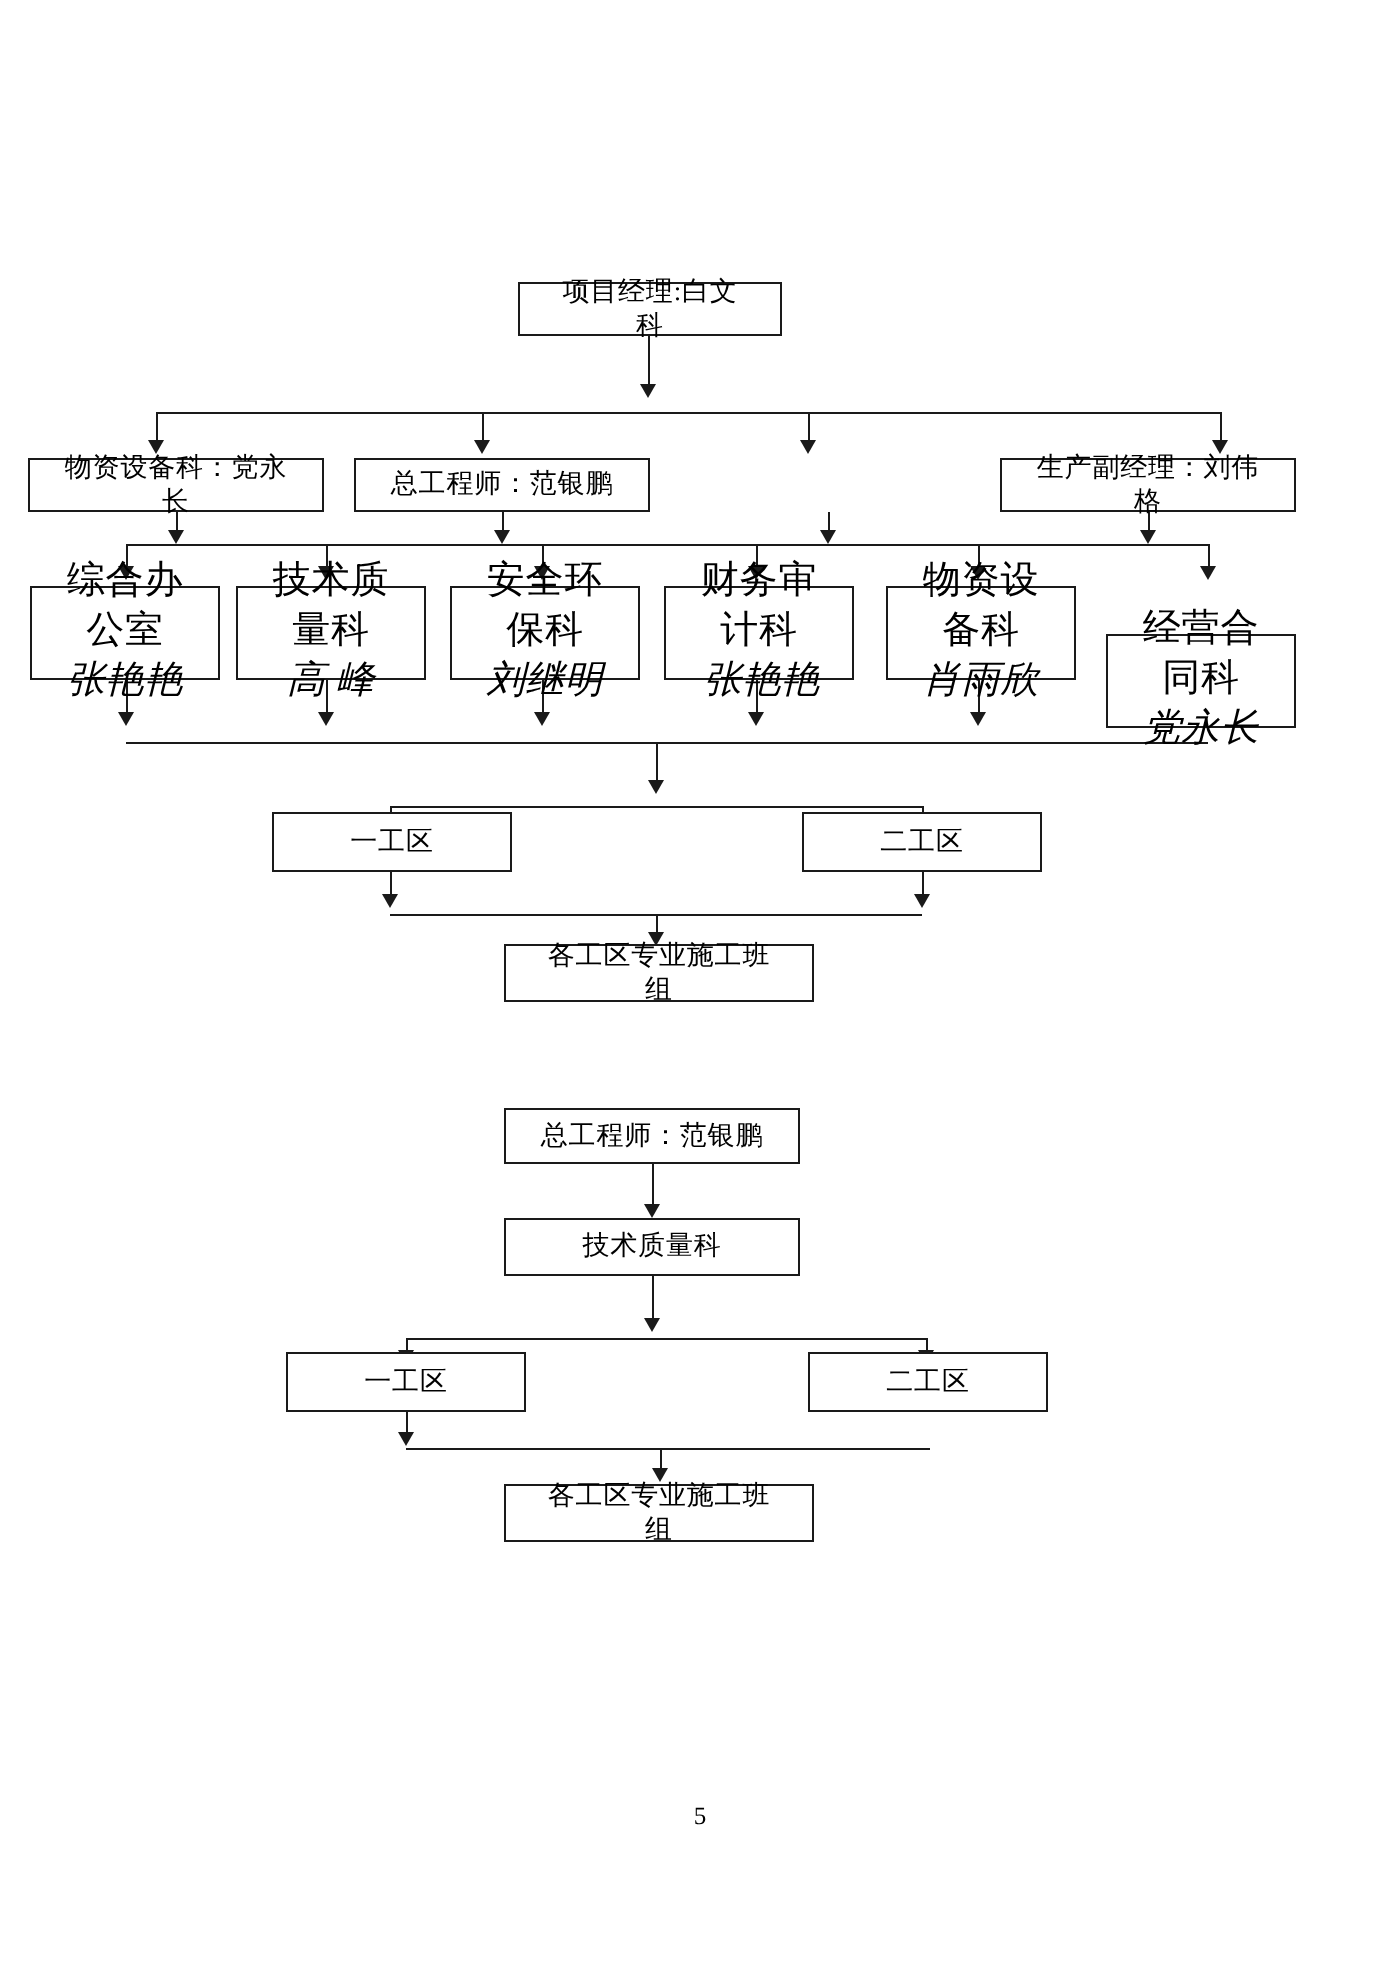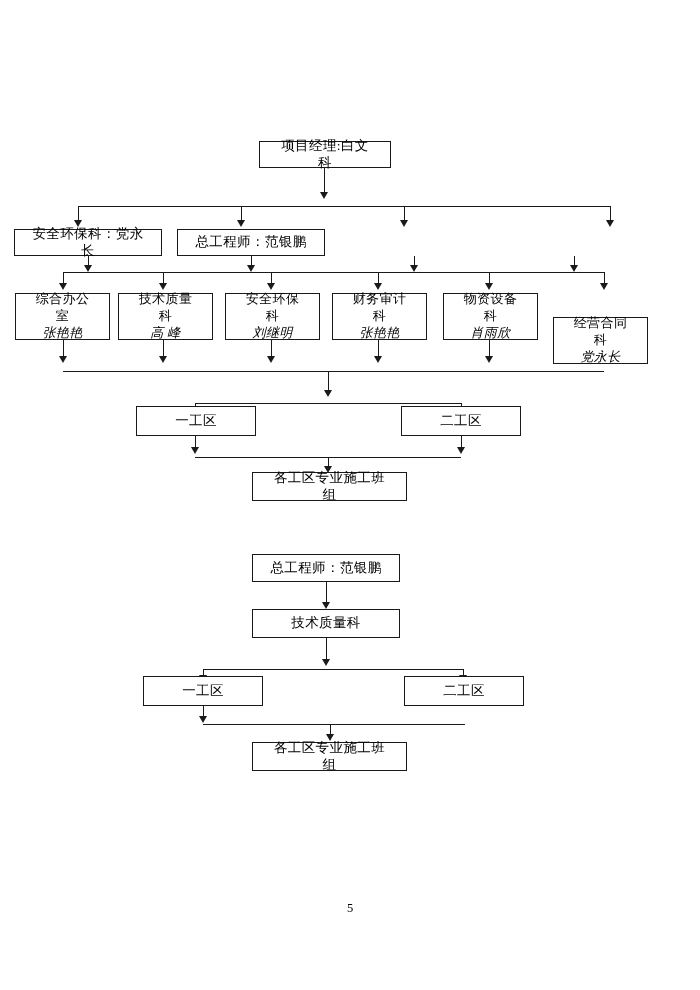--- a/index.html
+++ b/index.html
@@ -32,21 +32,21 @@
     align-items: center;
     justify-content: center;
     text-align: center;
     font-size: 13.5px;
     line-height: 1.25;
     letter-spacing: 0.4px;
     z-index: 3;
     padding: 0 16px;
   }
   .node .l2 { display: block; font-style: italic; }
-  .node.two-line { font-size: 13px; line-height: 1.3; }
+  .node.two-line { font-size: 19px; line-height: 1.3; }
 
   
   .hline, .vline {
     position: absolute;
     background: #1a1a1a;
     z-index: 1;
   }
   .hline { height: 1.2px; }
   .vline { width: 1.2px; }
 
@@ -95,24 +95,27 @@
   <div class="vline" style="left:241px; top:206px; height:17px;"></div>
   <div class="arrow" style="left:236.8px; top:220px;"></div>
 
   <div class="vline" style="left:404px; top:206px; height:17px;"></div>
   <div class="arrow" style="left:399.8px; top:220px;"></div>
 
   <div class="vline" style="left:610px; top:206px; height:17px;"></div>
   <div class="arrow" style="left:605.8px; top:220px;"></div>
 
   <div class="node" style="left:14px; top:229px; width:148px; height:27px;">
-    <span>安全环保科：党永长</span>
+    <span>物资设备科：党永长</span>
   </div>
   <div class="node" style="left:177px; top:229px; width:148px; height:27px;">
     <span>总工程师：范银鹏</span>
+  </div>
+  <div class="node" style="left:500px; top:229px; width:148px; height:27px;">
+    <span>生产副经理：刘伟格</span>
   </div>
 
   <div class="vline" style="left:88px; top:256px; height:10px;"></div>
   <div class="arrow" style="left:83.8px; top:265px;"></div>
 
   <div class="vline" style="left:251px; top:256px; height:10px;"></div>
   <div class="arrow" style="left:246.8px; top:265px;"></div>
 
   <div class="vline" style="left:414px; top:256px; height:10px;"></div>
   <div class="arrow" style="left:409.8px; top:265px;"></div>
@@ -145,21 +148,21 @@
     <span class="l2">张艳艳</span>
   </div>
   <div class="node two-line" style="left:118px; top:293px; width:95px; height:47px;">
     <span>技术质量科</span>
     <span class="l2">高  峰</span>
   </div>
   <div class="node two-line" style="left:225px; top:293px; width:95px; height:47px;">
     <span>安全环保科</span>
     <span class="l2">刘继明</span>
   </div>
-  <div class="node two-line" style="left:332px; top:293px; width:95px; height:47px;">
+  <div class="node two-line" style="left:332px; top:293px; width:95px; height:47px;align-items:flex-end;">
     <span>财务审计科</span>
     <span class="l2">张艳艳</span>
   </div>
   <div class="node two-line" style="left:443px; top:293px; width:95px; height:47px;">
     <span>物资设备科</span>
     <span class="l2">肖雨欣</span>
   </div>
   <div class="node two-line" style="left:553px; top:293px; width:95px; height:47px;margin-top:24px;">
     <span>经营合同科</span>
     <span class="l2">党永长</span>

